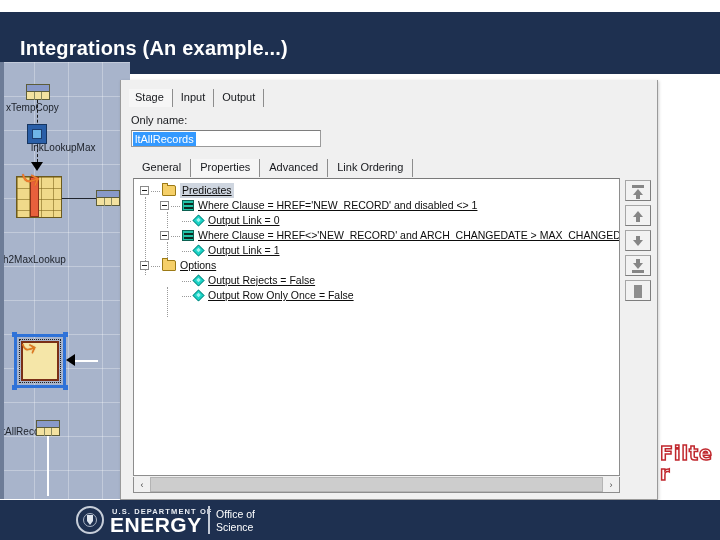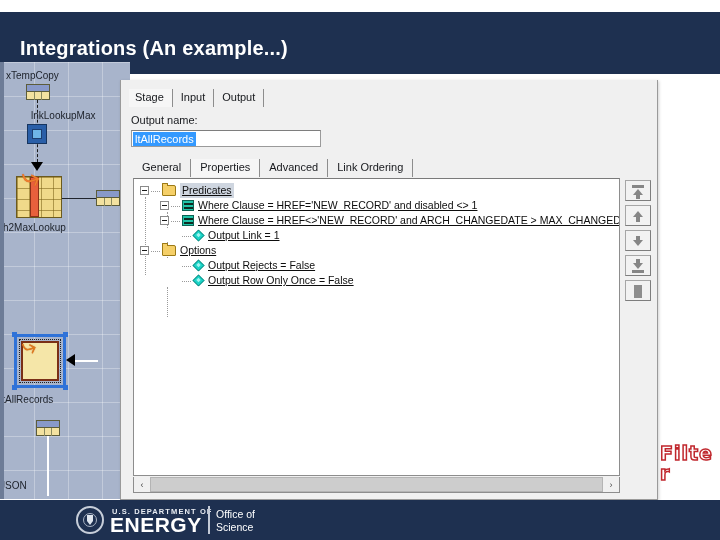--- a/index.html
+++ b/index.html
@@ -59,20 +59,21 @@
     left: 0; top: 62px;
     width: 4px; height: 437px;
     background: #6d7c97;
   }
   .cv-label {
     position: absolute;
     font-size: 10px;
     color: #20252e;
     white-space: nowrap;
     font-family: "Liberation Sans", sans-serif;
+    margin-top: 32px;
   }
   
   .cv-file {
     position: absolute;
     width: 24px; height: 16px;
     background: #f3e2a0;
     border: 1px solid #5c5c3a;
     box-sizing: border-box;
   }
   .cv-file::before {
@@ -610,21 +611,21 @@
   <div class="canvas-edge"></div>
 
   <div class="dialog">
 
     <div class="tabstrip-outer">
       <div class="tab active">Stage</div>
       <div class="tab">Input</div>
       <div class="tab last">Output</div>
     </div>
 
-    <div class="field-label">Output name:</div>
+    <div class="field-label">Only name:</div>
     <div class="stage-name-input">
       <span class="sel">ltAllRecords</span>
     </div>
 
     <div class="tabstrip-inner">
       <div class="tab">General</div>
       <div class="tab active">Properties</div>
       <div class="tab">Advanced</div>
       <div class="tab last">Link Ordering</div>
     </div>
@@ -644,20 +645,25 @@
           <span class="tlabel selected">Predicates</span>
         </div>
 
         <div class="tnode lvl2">
           <span class="expander"></span>
           <span class="dots"></span>
           <span class="ico ico-clause"></span>
           <span class="tlabel">Where Clause = HREF='NEW_RECORD' and disabled &lt;&gt; 1</span>
         </div>
 
+        <div class="tnode lvl3">
+          <span class="dots"></span>
+          <span class="ico ico-diamond"></span>
+          <span class="tlabel">Output Link = 0</span>
+        </div>
 
         <div class="tnode lvl2">
           <span class="expander"></span>
           <span class="dots"></span>
           <span class="ico ico-clause"></span>
           <span class="tlabel">Where Clause = HREF&lt;&gt;'NEW_RECORD' and ARCH_CHANGEDATE &gt; MAX_CHANGEDATE</span>
         </div>
 
         <div class="tnode lvl3">
           <span class="dots"></span>

